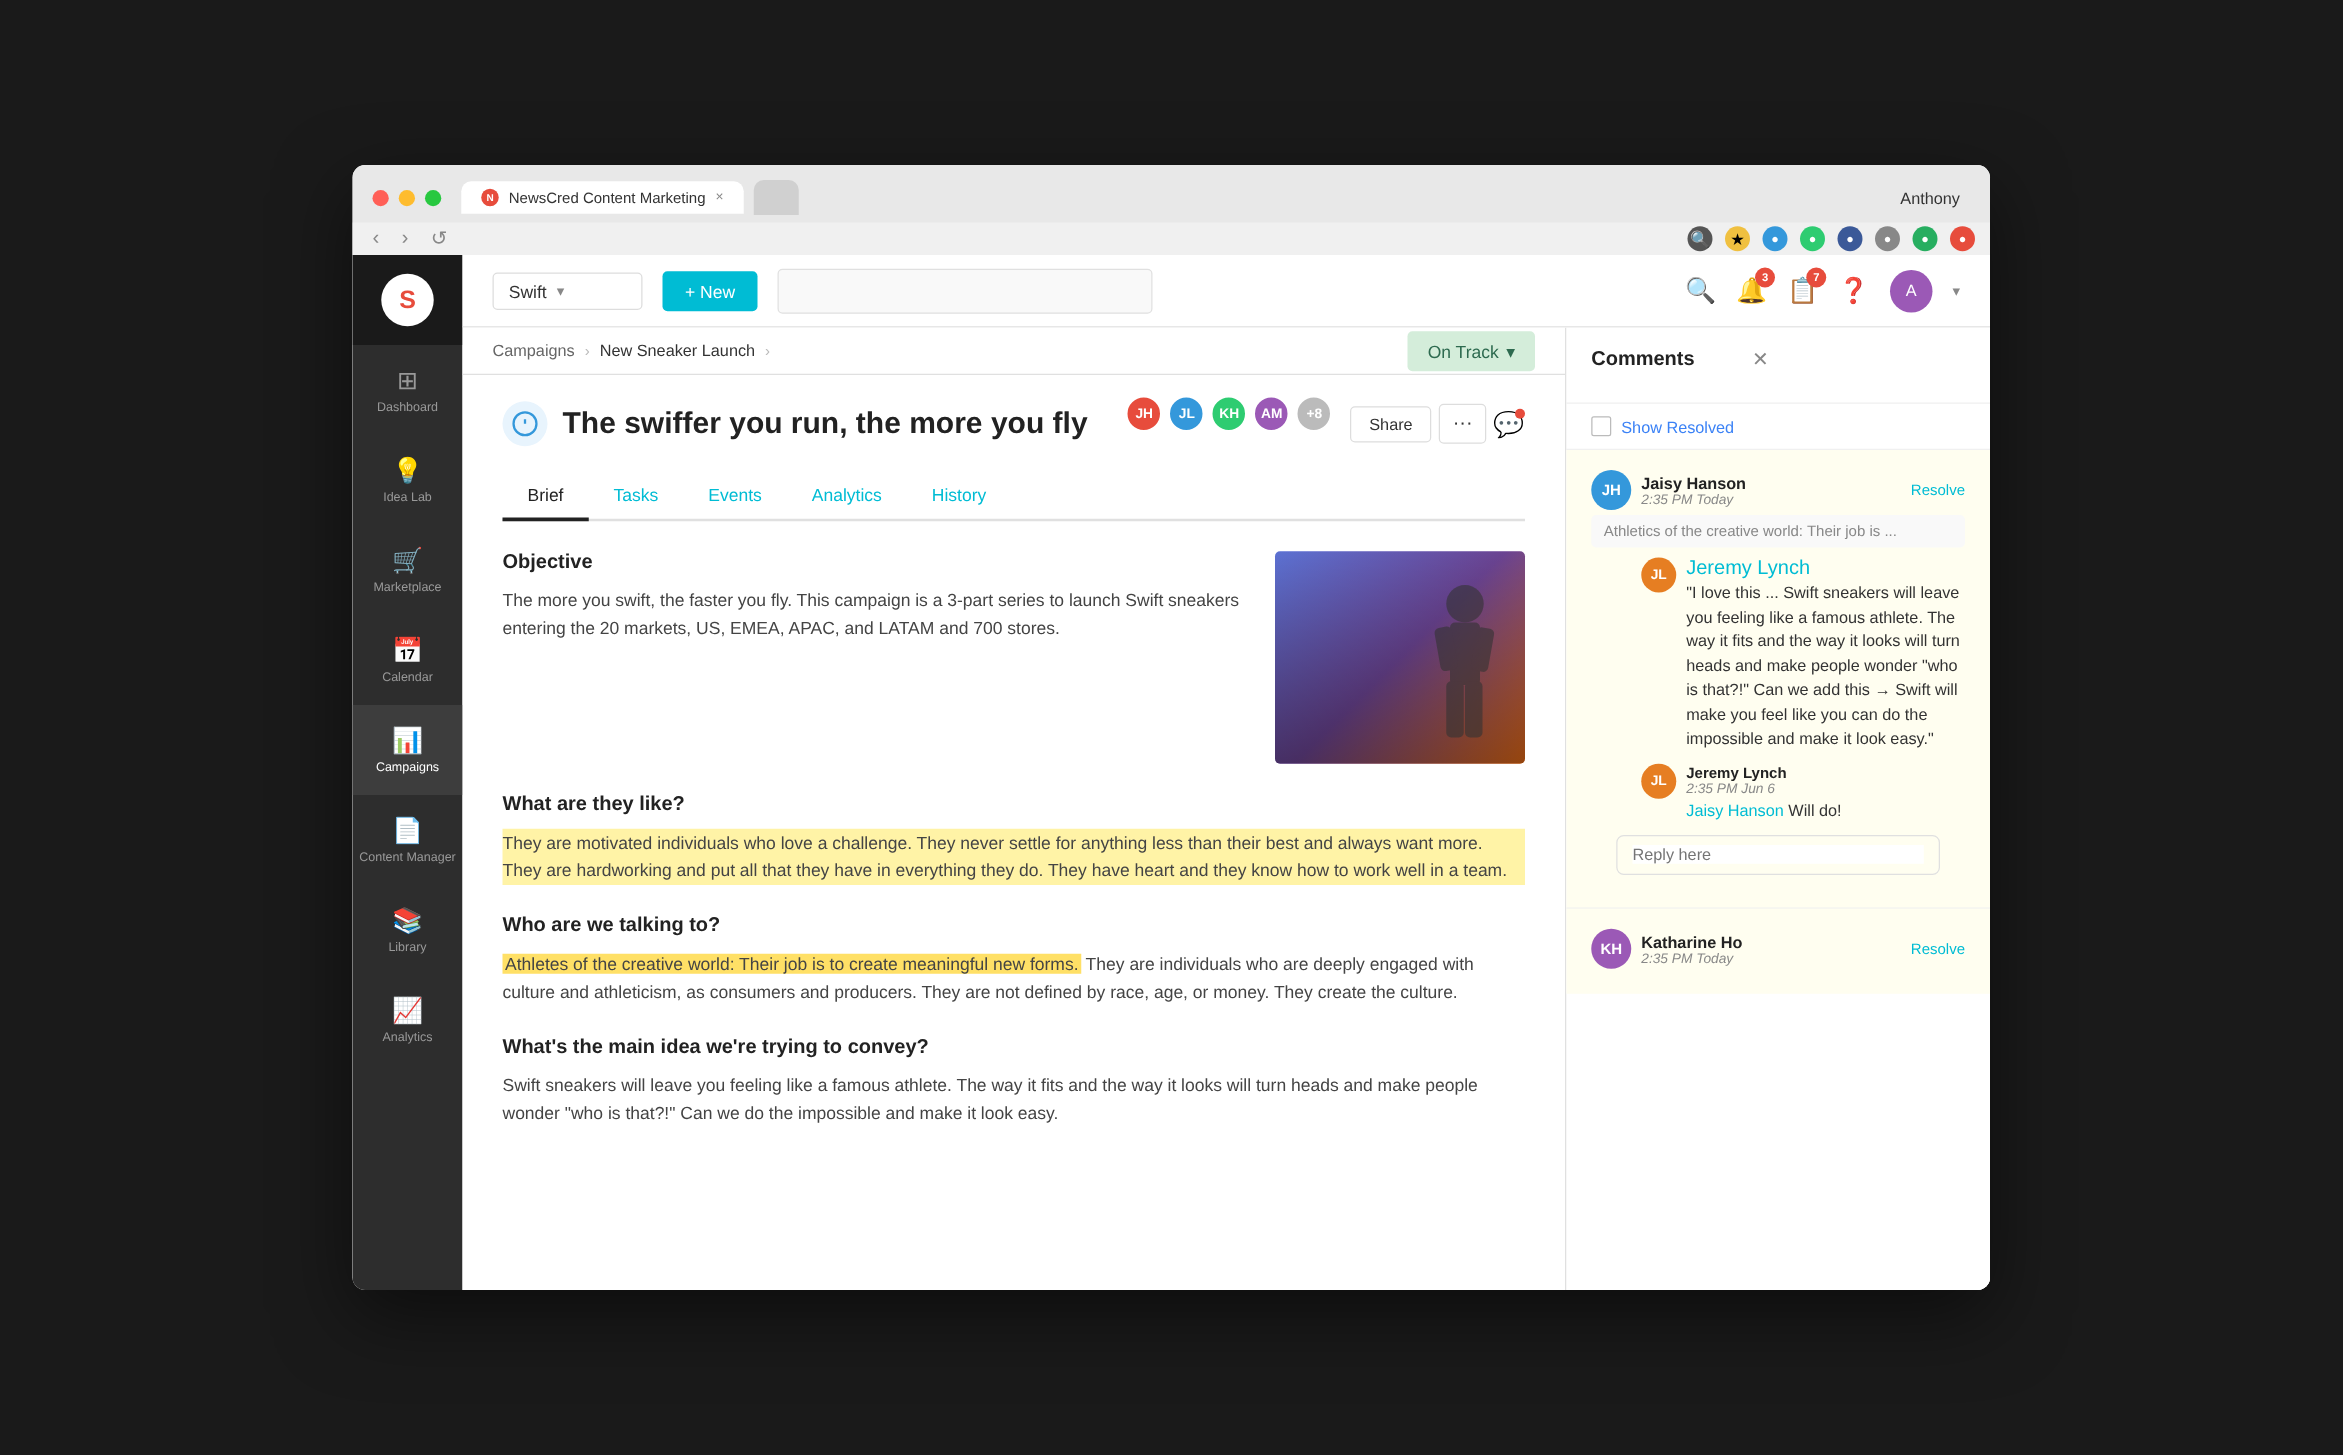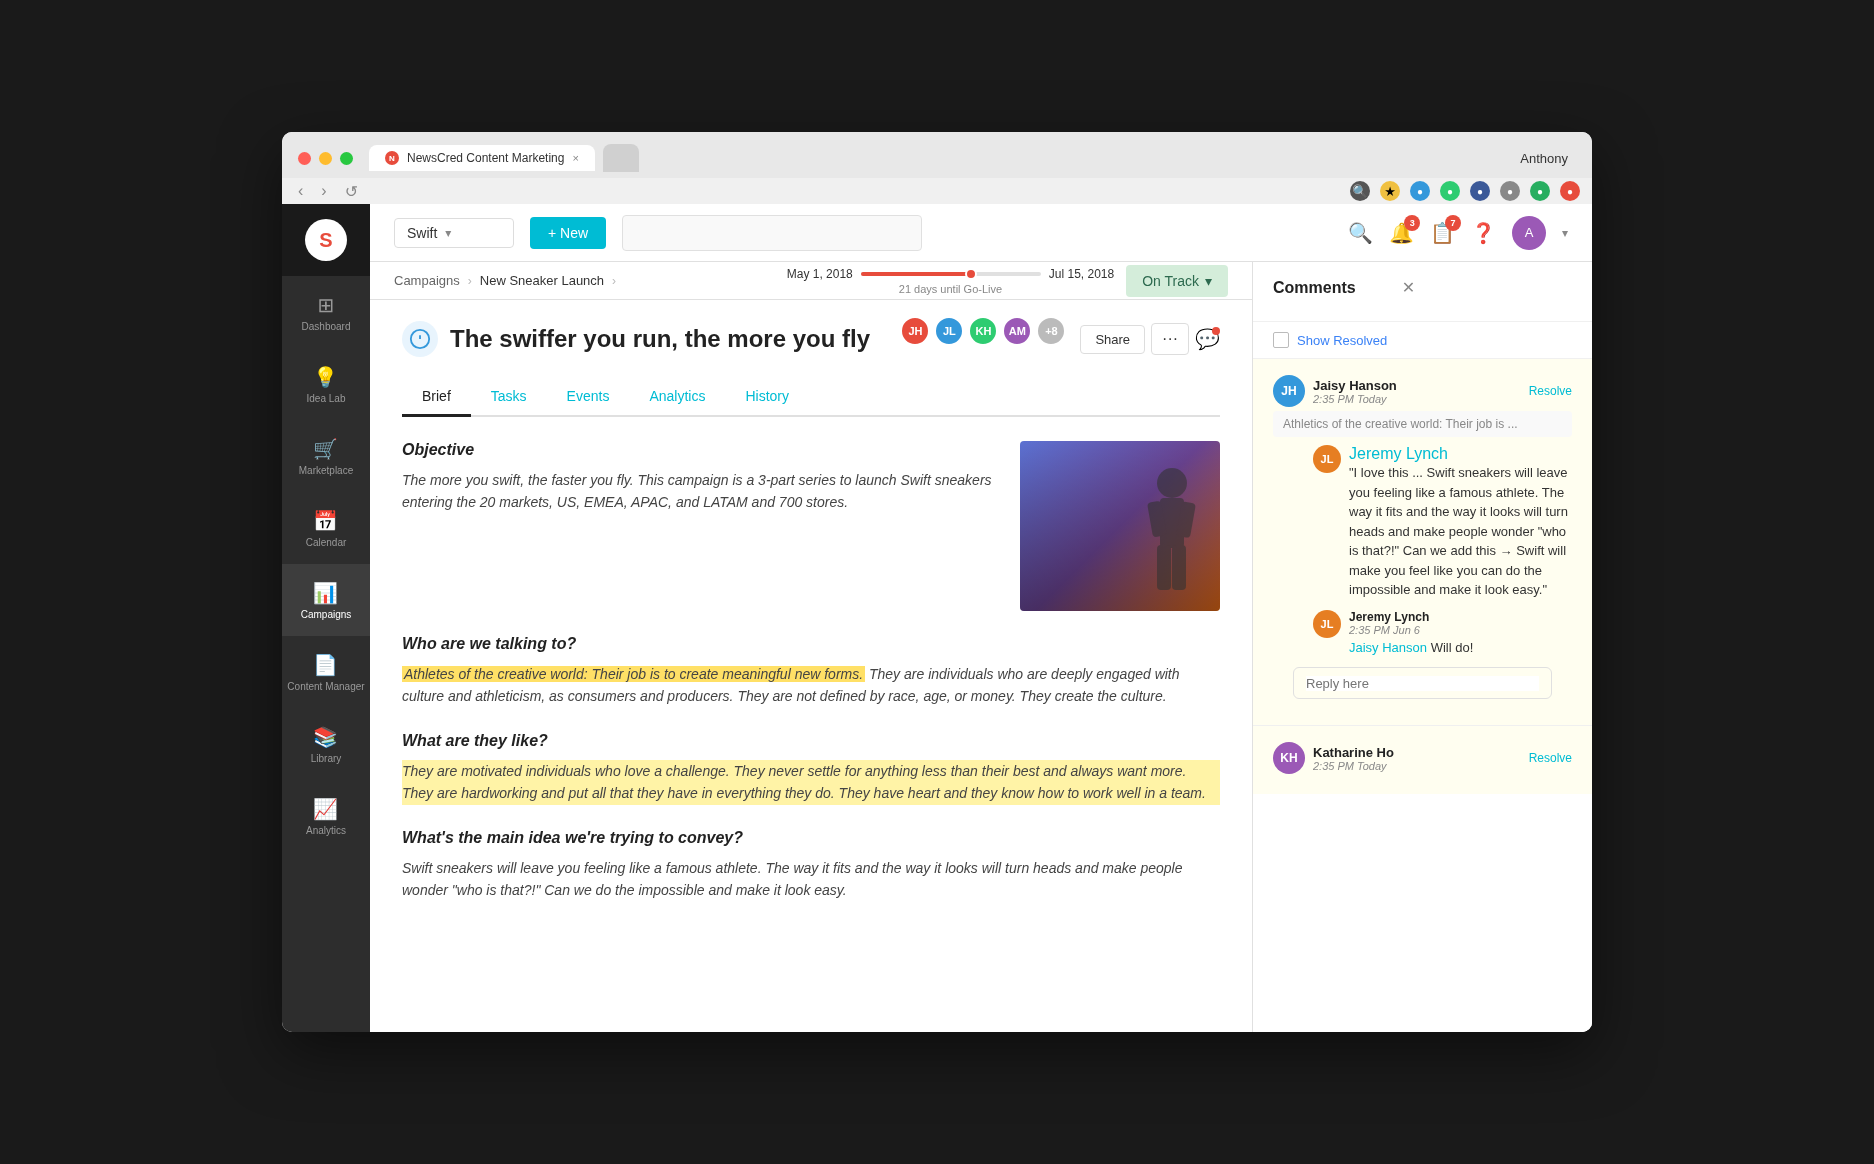--- a/index.html
+++ b/index.html
@@ -77,21 +77,21 @@
     
     .avatar-row { display: flex; align-items: center; gap: 4px; margin-bottom: 16px; }
     .avatar-sm { width: 30px; height: 30px; border-radius: 50%; border: 2px solid white; overflow: hidden; display: flex; align-items: center; justify-content: center; font-size: 11px; color: white; font-weight: bold; }
     .avatar-more { background: #bbb; font-size: 11px; color: white; }
     .share-btn { margin-left: 8px; background: #fff; border: 1px solid #ddd; border-radius: 4px; padding: 6px 14px; font-size: 13px; cursor: pointer; color: #333; }
     .more-btn { background: #fff; border: 1px solid #ddd; border-radius: 4px; padding: 6px 10px; font-size: 16px; cursor: pointer; color: #333; }
     .comment-btn { background: none; border: none; cursor: pointer; font-size: 20px; position: relative; }
     .comment-dot { width: 8px; height: 8px; background: #e74c3c; border-radius: 50%; position: absolute; top: 0; right: 0; }
 
     
-    .doc-section { margin-bottom: 24px; font-style: italic; }
+    .doc-section { margin-bottom: 24px; }
     .section-title { font-size: 16px; font-weight: 600; color: #222; margin-bottom: 10px; }
     .section-text { font-size: 14px; color: #444; line-height: 1.6; }
     .section-content { display: flex; gap: 20px; }
     .text-block { flex: 1; }
     .highlight-yellow { background: #ffe066; padding: 0 2px; }
     .highlight-text-yellow { background: rgba(255,220,0,0.35); }
     .image-block { width: 200px; flex-shrink: 0; }
     .content-image { width: 200px; height: 170px; background: linear-gradient(135deg, #667eea 0%, #764ba2 50%, #f97316 100%); border-radius: 4px; overflow: hidden; display: flex; align-items: center; justify-content: center; }
     .image-overlay { width: 100%; height: 100%; background: linear-gradient(to bottom, rgba(0,0,0,0.1), rgba(0,0,0,0.4)); display: flex; align-items: flex-end; justify-content: flex-end; padding: 8px; }
 
@@ -244,33 +244,20 @@
       <div class="content-area">
 
         <div class="document-area">
 
           <div class="breadcrumb-bar" style="margin: -24px -32px 16px; padding: 0 24px; border: none; border-bottom: 1px solid #e0e0e0; height: 38px;">
             <span class="breadcrumb-item">Campaigns</span>
             <span class="breadcrumb-sep">›</span>
             <span class="breadcrumb-current">New Sneaker Launch</span>
             <span class="breadcrumb-sep">›</span>
             <div style="margin-left: auto; display: flex; align-items: center; gap: 12px;">
-              <div style="display: flex; flex-direction: column; align-items: center; gap: 2px;">
-                <div style="display: flex; align-items: center; gap: 8px;">
-                  <span style="font-size: 12px; color: #333; font-weight: 500;">May 1, 2018</span>
-                  <div style="position: relative; width: 180px;">
-                    <div style="width: 180px; height: 4px; background: #e0e0e0; border-radius: 2px;">
-                      <div style="width: 60%; height: 100%; background: #e74c3c; border-radius: 2px;"></div>
-                    </div>
-                    <div style="width: 12px; height: 12px; background: #e74c3c; border-radius: 50%; position: absolute; left: 58%; top: -4px; border: 2px solid white;"></div>
-                  </div>
-                  <span style="font-size: 12px; color: #333; font-weight: 500;">Jul 15, 2018</span>
-                </div>
-                <span style="font-size: 11px; color: #888;">21 days until Go-Live</span>
-              </div>
               <button class="status-btn">
                 <span>On Track</span>
                 <span>▾</span>
               </button>
             </div>
           </div>
 
           <div style="display: flex; align-items: center; gap: 12px; margin-bottom: 16px;">
             <div class="page-icon">
               <svg width="22" height="22" viewBox="0 0 24 24" fill="none" stroke="#3498db" stroke-width="2">
@@ -322,29 +309,29 @@
                       <rect x="25" y="82" width="14" height="45" rx="4" fill="#333"></rect>
                       <rect x="40" y="82" width="14" height="45" rx="4" fill="#333"></rect>
                     </svg>
                   </div>
                 </div>
               </div>
             </div>
           </div>
 
           <div class="doc-section">
+            <div class="section-title">What are they like?</div>
+            <p class="section-text highlight-text-yellow">They are motivated individuals who love a challenge. They never settle for anything less than their best and always want more. They are hardworking and put all that they have in everything they do. They have heart and they know how to work well in a team.</p>
+          </div>
+
+          <div class="doc-section">
             <div class="section-title">Who are we talking to?</div>
             <p class="section-text">
               <span class="highlight-yellow">Athletes of the creative world: Their job is to create meaningful new forms.</span><span> They are individuals who are deeply engaged with culture and athleticism, as consumers and producers. They are not defined by race, age, or money. They create the culture.</span>
             </p>
-          </div>
-
-          <div class="doc-section">
-            <div class="section-title">What are they like?</div>
-            <p class="section-text highlight-text-yellow">They are motivated individuals who love a challenge. They never settle for anything less than their best and always want more. They are hardworking and put all that they have in everything they do. They have heart and they know how to work well in a team.</p>
           </div>
 
           <div class="doc-section">
             <div class="section-title">What's the main idea we're trying to convey?</div>
             <p class="section-text">Swift sneakers will leave you feeling like a famous athlete. The way it fits and the way it looks will turn heads and make people wonder "who is that?!" Can we do the impossible and make it look easy.</p>
           </div>
         </div>
 
         <div class="comments-panel">
           <div class="comments-header">

